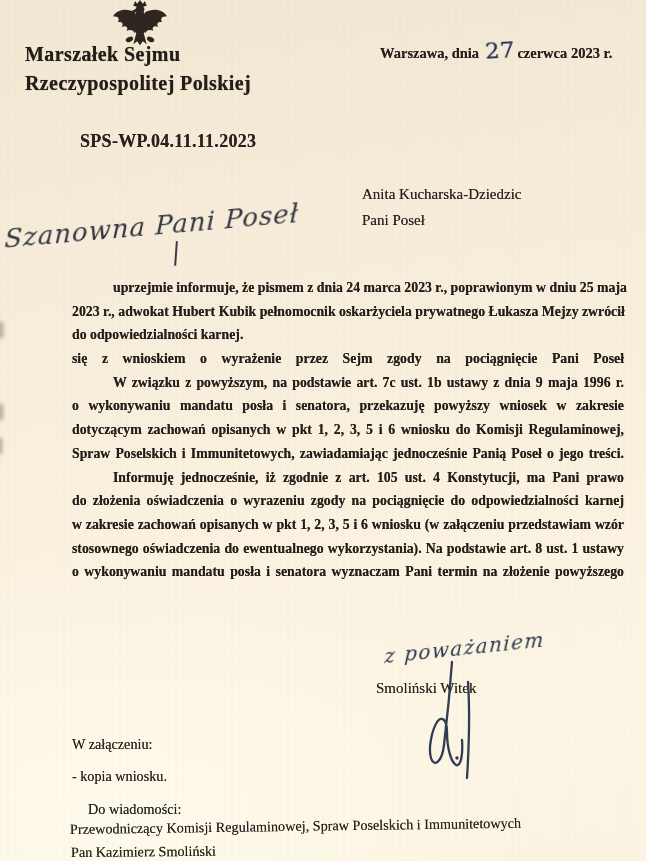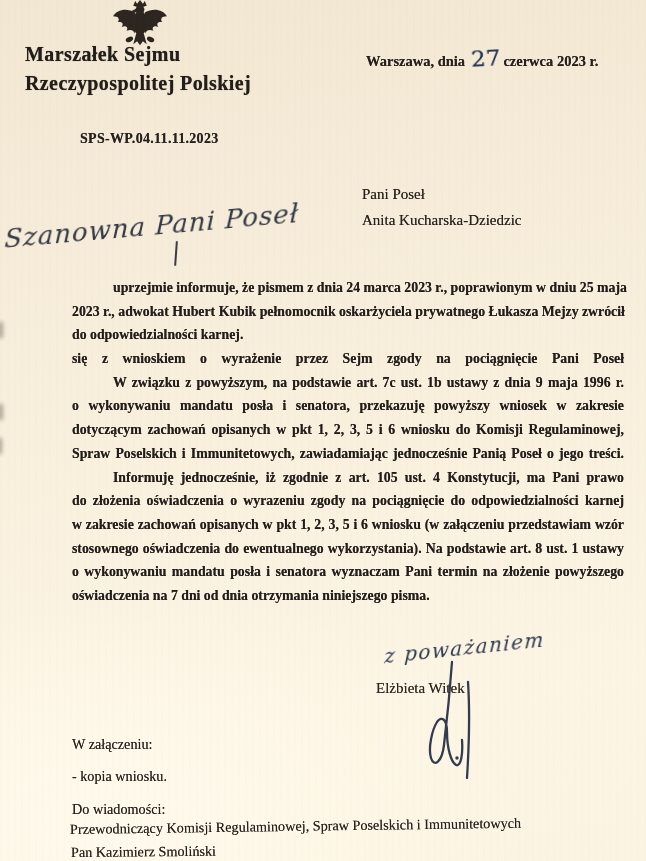--- a/index.html
+++ b/index.html
@@ -16,26 +16,26 @@
     content:""; position:absolute; inset:0; pointer-events:none; opacity:.05;
     background:repeating-linear-gradient(90deg, rgba(120,100,70,.25) 0 2px, transparent 2px 7px);
   }
 
   .abs { position:absolute; }
 
   
   .sender { left:25px; top:40px; width:232px; text-align:left;
     font-weight:700; font-size:20px; line-height:29px; color:#211d19;
     letter-spacing:.4px; text-shadow:0 0 .7px rgba(45,38,30,.75); }
-  .refno { left:80px; top:131px; font-weight:700; font-size:14px; color:#262120;
+  .refno { left:80px; top:131px; font-weight:700; font-size:18px; color:#262120;
     letter-spacing:.3px; text-shadow:0 0 .6px rgba(45,38,30,.7); }
 
   
-  .dateline { left:366px; top:37px; display:flex; align-items:baseline;
-    font-weight:700; font-size:14.5px; color:#25201d; text-shadow:0 0 .6px rgba(45,38,30,.7);margin-top:8px; }
+  .dateline { left:380px; top:37px; display:flex; align-items:baseline;
+    font-weight:700; font-size:14.5px; color:#25201d; text-shadow:0 0 .6px rgba(45,38,30,.7); }
   .hand-day { font-family:"DejaVu Serif", serif; font-weight:500; font-size:23px;
     color:#223257; margin:0 3px 0 6px; transform:rotate(-3deg); filter:blur(.2px); }
 
   
   .recipient { left:362px; top:181px; font-size:15px; line-height:26px; color:#25211d;
     text-shadow:0 0 .6px rgba(45,38,30,.7); }
 
   
   .hand { font-family:"DejaVu Serif", serif; font-style:italic; color:#333845;
     filter:blur(.25px); }
@@ -90,59 +90,58 @@
 
   <div class="abs refno">SPS-WP.04.11.11.2023</div>
 
   <div class="abs dateline">
     <span>Warszawa, dnia</span>
     <span class="hand-day">27</span>
     <span>czerwca 2023 r.</span>
   </div>
 
   <div class="abs recipient">
+    <div>Anita Kucharska-Dziedzic</div>
     <div>Pani Poseł</div>
-    <div>Anita Kucharska-Dziedzic</div>
   </div>
 
   <div class="abs hand greeting">Szanowna Pani Poseł</div>
   <div class="abs greeting-comma"></div>
 
   <div class="abs bodyblock">
     <div class="bline j ind">uprzejmie informuje, że pismem z dnia 24 marca 2023 r., poprawionym w dniu 25 maja</div>
     <div class="bline j">2023 r., adwokat Hubert Kubik pełnomocnik oskarżyciela prywatnego Łukasza Mejzy zwrócił</div>
     <div class="bline">do odpowiedzialności karnej.</div>
     <div class="bline j">się z wnioskiem o wyrażenie przez Sejm zgody na pociągnięcie Pani Poseł</div>
     <div class="bline j ind">W związku z powyższym, na podstawie art. 7c ust. 1b ustawy z dnia 9 maja 1996 r.</div>
     <div class="bline j">o wykonywaniu mandatu posła i senatora, przekazuję powyższy wniosek w zakresie</div>
     <div class="bline j">dotyczącym zachowań opisanych w pkt 1, 2, 3, 5 i 6 wniosku do Komisji Regulaminowej,</div>
     <div class="bline j">Spraw Poselskich i Immunitetowych, zawiadamiając jednocześnie Panią Poseł o jego treści.</div>
     <div class="bline j ind">Informuję jednocześnie, iż zgodnie z art. 105 ust. 4 Konstytucji, ma Pani prawo</div>
     <div class="bline j">do złożenia oświadczenia o wyrazeniu zgody na pociągnięcie do odpowiedzialności karnej</div>
     <div class="bline j">w zakresie zachowań opisanych w pkt 1, 2, 3, 5 i 6 wniosku (w załączeniu przedstawiam wzór</div>
     <div class="bline j">stosownego oświadczenia do ewentualnego wykorzystania). Na podstawie art. 8 ust. 1 ustawy</div>
     <div class="bline j">o wykonywaniu mandatu posła i senatora wyznaczam Pani termin na złożenie powyższego</div>
-    <div class="bline">oświadczenia na 7 dni od dnia otrzymania niniejszego pisma.</div>
   </div>
 
   <div class="abs hand valediction">z poważaniem</div>
-  <div class="abs signer">Elżbieta Witek</div>
+  <div class="abs signer">Smoliński Witek</div>
 
   <div class="abs" style="left:420px; top:650px; width:60px; height:135px;">
     <svg width="60" height="135" viewBox="0 0 60 135" style="filter:blur(.3px);">
       <path d="M32,12 C30,40 27,70 24,95 C22,112 14,118 11,108 C8,98 12,80 17,72 C22,65 27,70 27,82 C27,98 31,112 36,115 C41,117 43,104 42,90" fill="none" stroke="#323c50" stroke-width="2.3" stroke-linecap="round"></path>
       <circle cx="37" cy="108" r="1.7" fill="#323c50"></circle>
       <path d="M48,32 C50,62 49,96 47,128" fill="none" stroke="#323c50" stroke-width="2.3" stroke-linecap="round"></path>
     </svg>
   </div>
 
   <div class="abs footer" style="left:72px; top:736px;">W załączeniu:</div>
   <div class="abs footer" style="left:72px; top:768px;">- kopia wniosku.</div>
 
-  <div class="abs footer" style="left:72px; top:801px;">Do wiadomości:</div>
+  <div class="abs footer" style="left:88px; top:801px;">Do wiadomości:</div>
   <div class="abs footer" style="left:70px; top:821px; transform:rotate(-0.8deg); transform-origin:left center;">Przewodniczący Komisji Regulaminowej, Spraw Poselskich i Immunitetowych</div>
   <div class="abs footer" style="left:71px; top:844px; transform:rotate(-0.5deg); transform-origin:left center;">Pan Kazimierz Smoliński</div>
 
   <div class="abs smudge" style="left:-2px; top:322px;"></div>
   <div class="abs smudge" style="left:-2px; top:404px;"></div>
   <div class="abs smudge" style="left:-3px; top:438px;"></div>
 
 </div>
 
 </body></html>

